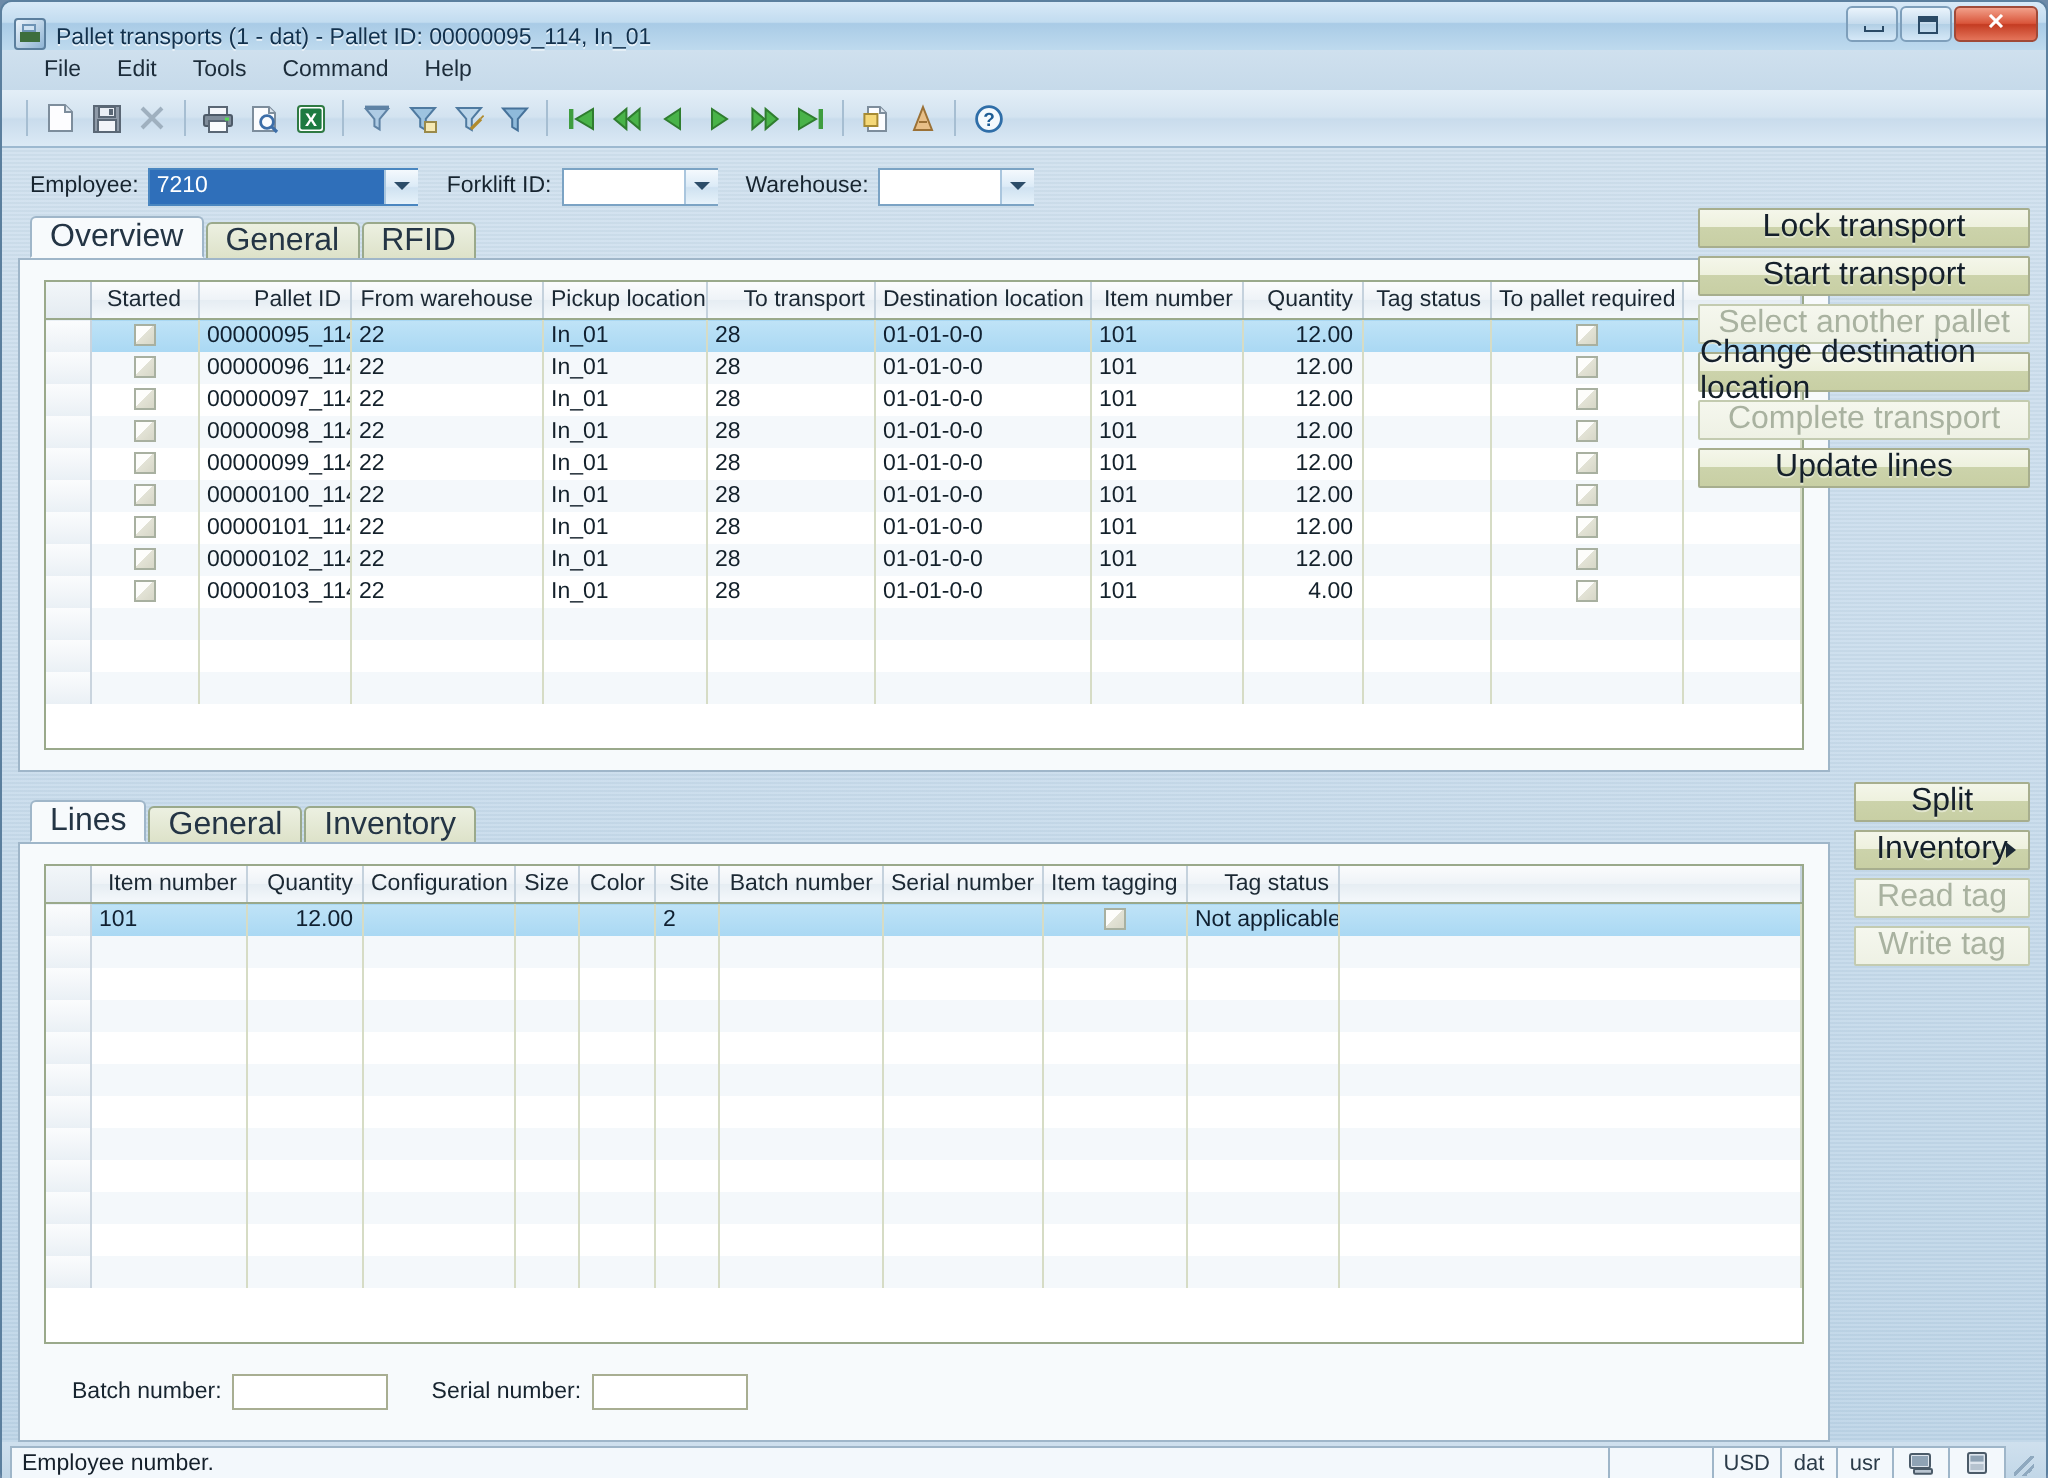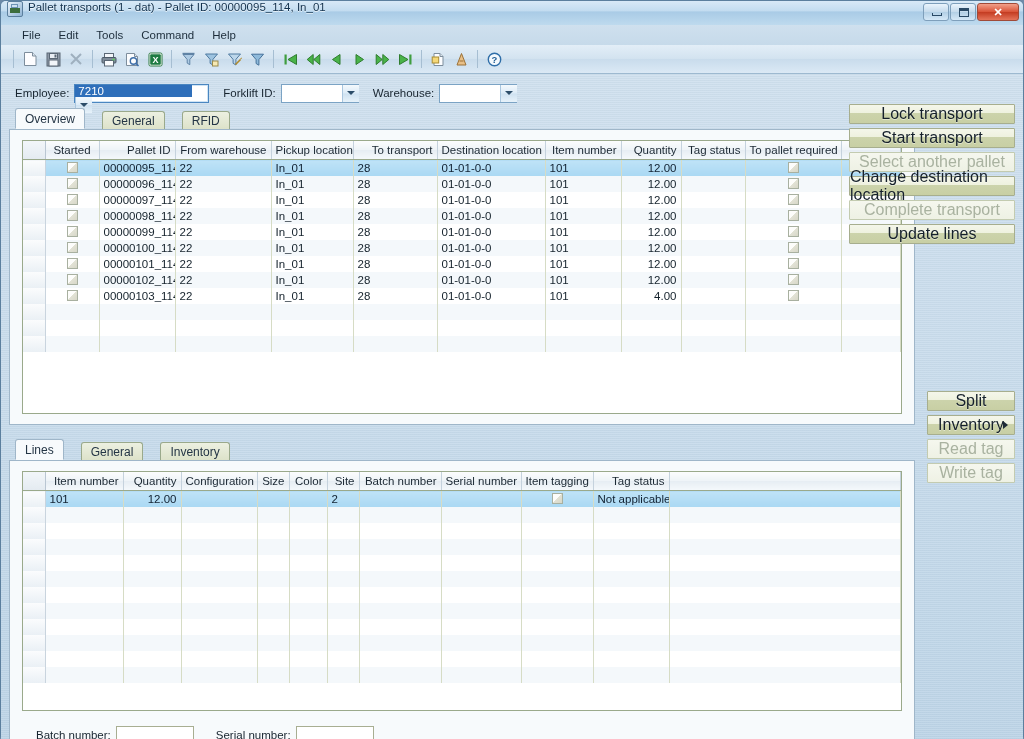--- a/index.html
+++ b/index.html
@@ -20,21 +20,21 @@
     background: linear-gradient(to bottom, #bcd5ea 0%, #a8c6e0 50%, #9dbdda 100%);
     border: 1px solid #5b7f9e;
     border-radius: 6px 6px 3px 3px;
     display: flex; flex-direction: column;
   }
 
   
   .titlebar {
     height: 24px; flex: 0 0 24px;
     position: relative;
-    display: flex; align-items: flex-start;
+    display: flex; align-items: flex-end;
     background: linear-gradient(to bottom, #d8e9f7 0%, #c2dcf0 42%, #a9cbe6 45%, #bedaee 100%);
     border-radius: 5px 5px 0 0;
     padding-left: 6px;
   }
   .titlebar-icon {
     width: 16px; height: 16px; margin-right: 5px;
     background: linear-gradient(to bottom right, #eaf3fb, #8fb4d4);
     border: 1px solid #5b7f9e; border-radius: 2px;
     position: relative; box-sizing: border-box;
   }
@@ -161,44 +161,44 @@
   .fld-gap { width: 14px; }
 
   
   .tabstrip {
     position: relative;
     display: flex; align-items: flex-end; height: 21px;
     padding-left: 6px; margin-bottom: 0;
   }
   .tab {
     height: 18px; line-height: 18px; padding: 0 9px;
-    font-size: 12px; color: #243545;
+    font-size: 16px; color: #243545;
     border: 1px solid #9aa98b;
     border-bottom: none;
     background: linear-gradient(to bottom, #ecf0e1, #dde2c9);
     border-radius: 3px 3px 0 0;
-    margin-right: 17px; box-sizing: border-box;
+    margin-right: 1px; box-sizing: border-box;
   }
   .tab.active {
     height: 21px; line-height: 20px;
     background: #f7fafc;
     border-color: #9fb6c9;
     border-bottom: 1px solid #f7fafc;
     font-weight: normal;
     position: relative; z-index: 3;
   }
 
   
   .panel {
     position: relative;
     background: #f7fafc;
     border: 1px solid #9fb6c9;
     box-sizing: border-box;
   }
-  .panel-upper { height: 296px; margin-right: 100px; }
+  .panel-upper { height: 257px; margin-right: 100px; }
   .panel-lower { height: 300px; margin-right: 100px; }
 
   
   .grid-wrap {
     position: absolute; left: 12px; top: 10px; right: 12px; bottom: 10px;
     border: 1px solid #9aa98b; background: #fff;
     box-sizing: border-box; overflow: hidden;
   }
   .grid-wrap.lower { bottom: 48px; }
   table.grid {
@@ -500,21 +500,21 @@
           <text x="7.5" y="11" font-size="9.5" font-family="Liberation Sans, sans-serif" fill="#1d5c94" text-anchor="middle" font-weight="bold">?</text>
         </svg>
     </div>
   </div>
 
   <div class="client">
     <div class="bg-noise"></div>
 
     <div class="fieldrow">
       <span class="fld-label">Employee:</span>
-      <span class="combo focused" style="width:135px;flex-direction:column;">
+      <span class="combo focused" style="width:135px;">
         <input class="sel" style="width: 117px;" value="7210">
         <span class="combo-arrow"></span>
       </span>
       <span class="fld-gap"></span>
       <span class="fld-label">Forklift ID:</span>
       <span class="combo" style="width:78px;">
         <input style="width: 60px;" value="">
         <span class="combo-arrow"></span>
       </span>
       <span class="fld-gap"></span>

